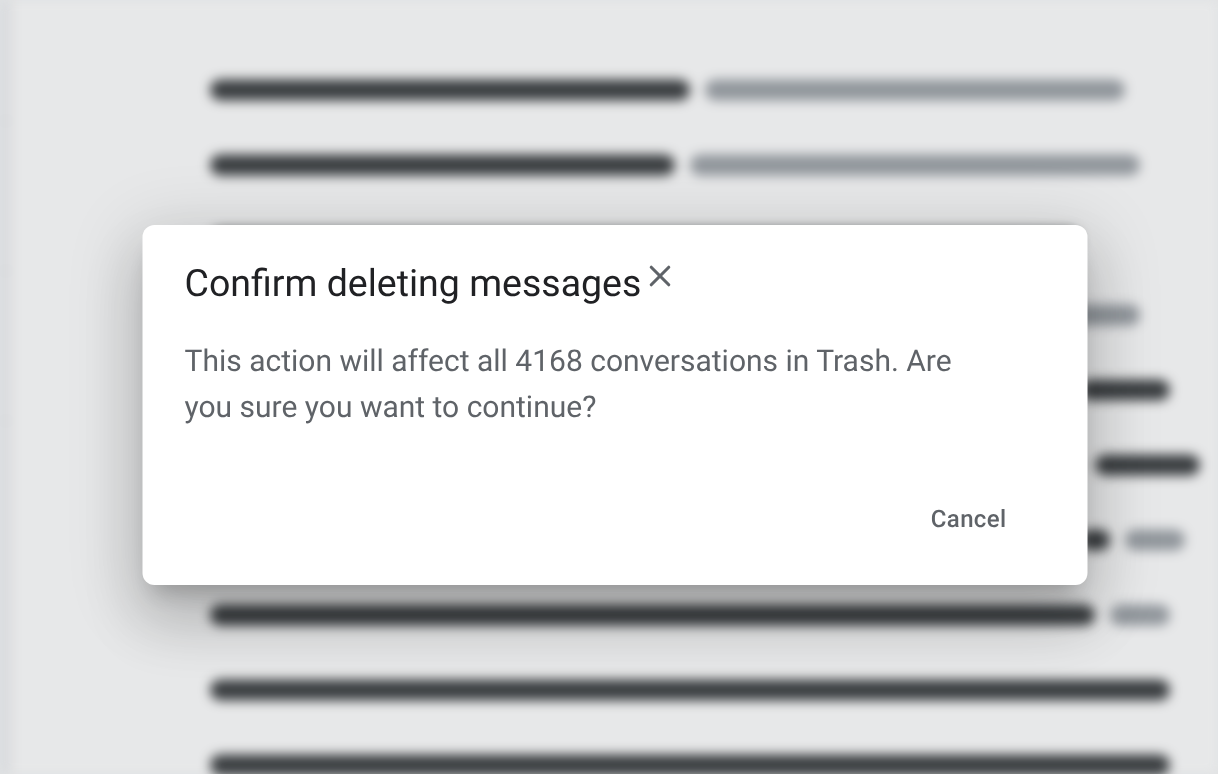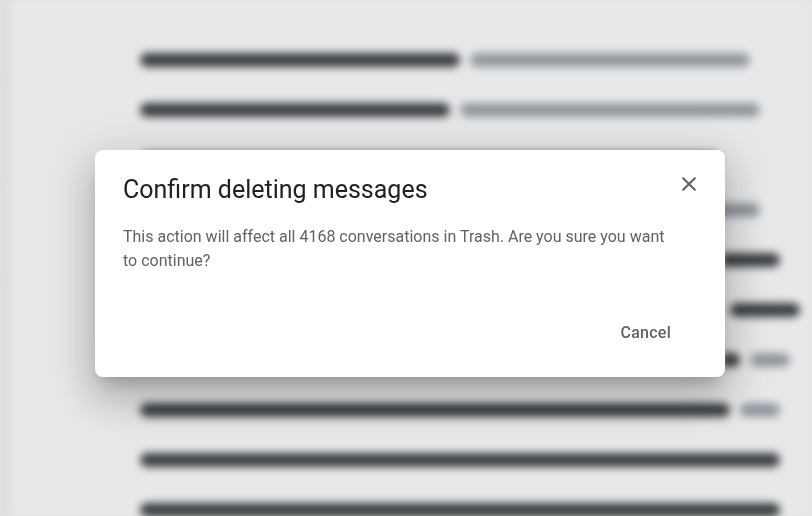--- a/index.html
+++ b/index.html
@@ -86,21 +86,20 @@
       width: 630px;
       background: #fff;
       border-radius: 8px;
       box-shadow: 0 11px 15px -7px rgba(0,0,0,0.2), 0 24px 38px 3px rgba(0,0,0,0.14), 0 9px 46px 8px rgba(0,0,0,0.12);
       padding: 24px 28px 24px 28px;
     }
     
     .dialog-header {
       display: flex;
       align-items: flex-start;
-      justify-content: space-between;
       margin-bottom: 18px;
     }
     
     .dialog-title {
       font-size: 25px;
       font-weight: 400;
       color: #202124;
       letter-spacing: 0;
       line-height: 1.3;
     }
@@ -116,21 +115,21 @@
       margin-top: -2px;
       margin-right: -4px;
     }
     
     .close-button svg {
       width: 20px;
       height: 20px;
     }
     
     .dialog-body {
-      font-size: 16px;
+      font-size: 20px;
       color: #5f6368;
       line-height: 1.55;
       margin-bottom: 38px;
       padding-right: 30px;
     }
     
     .dialog-actions {
       display: flex;
       justify-content: flex-end;
       align-items: center;

